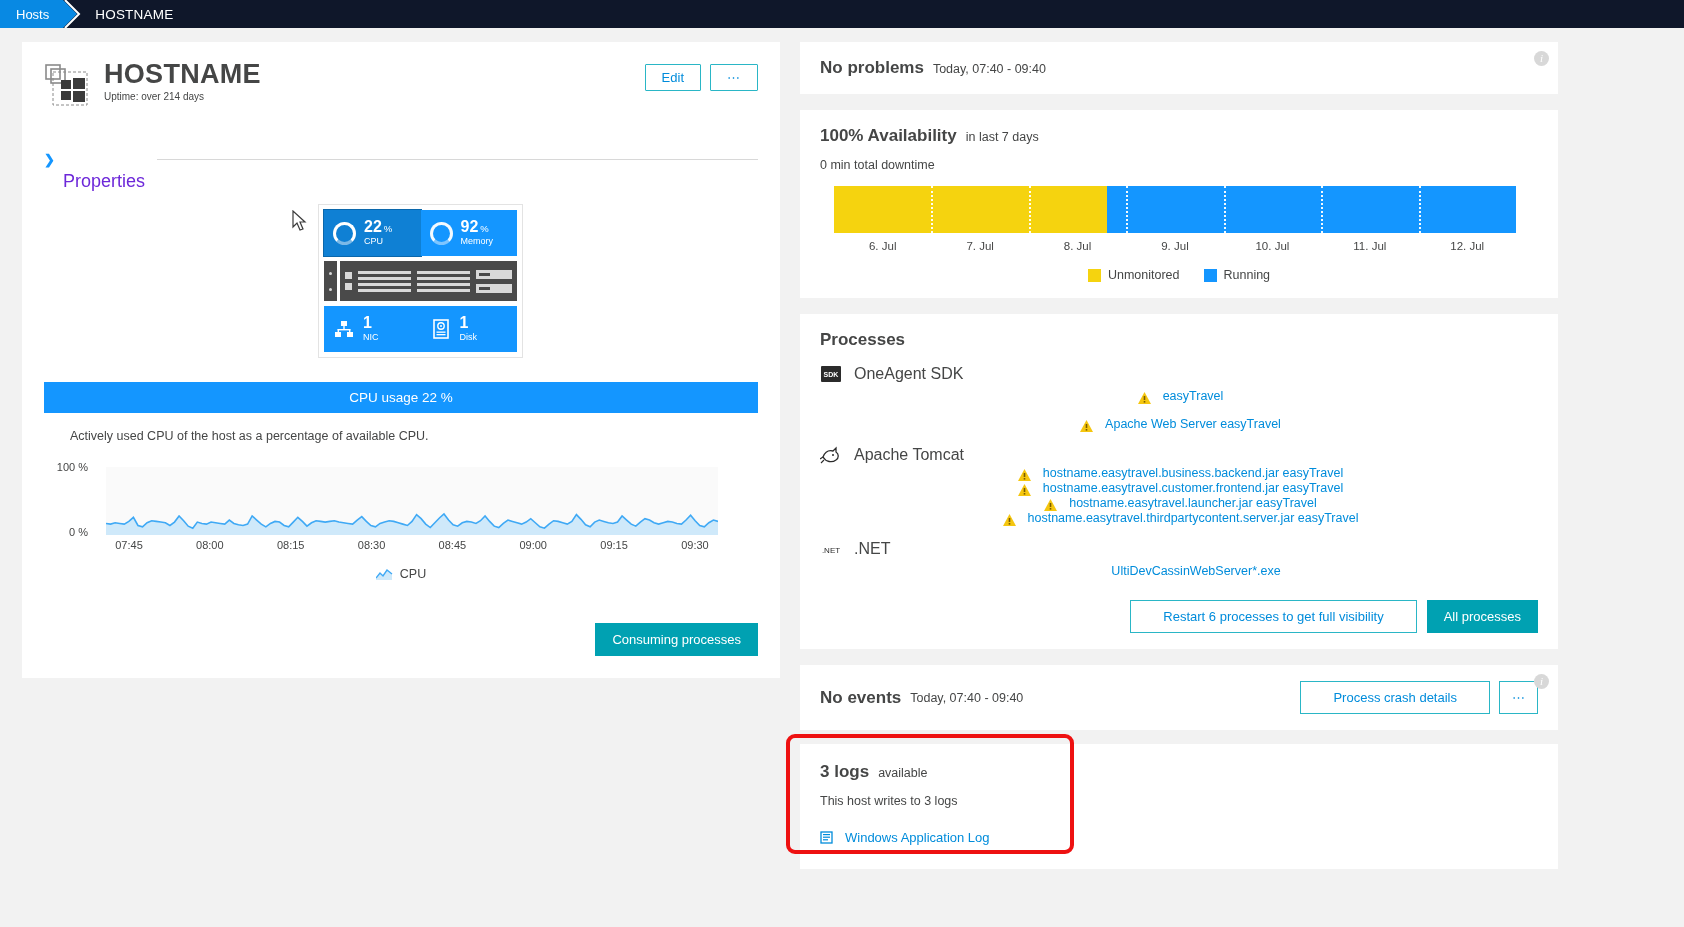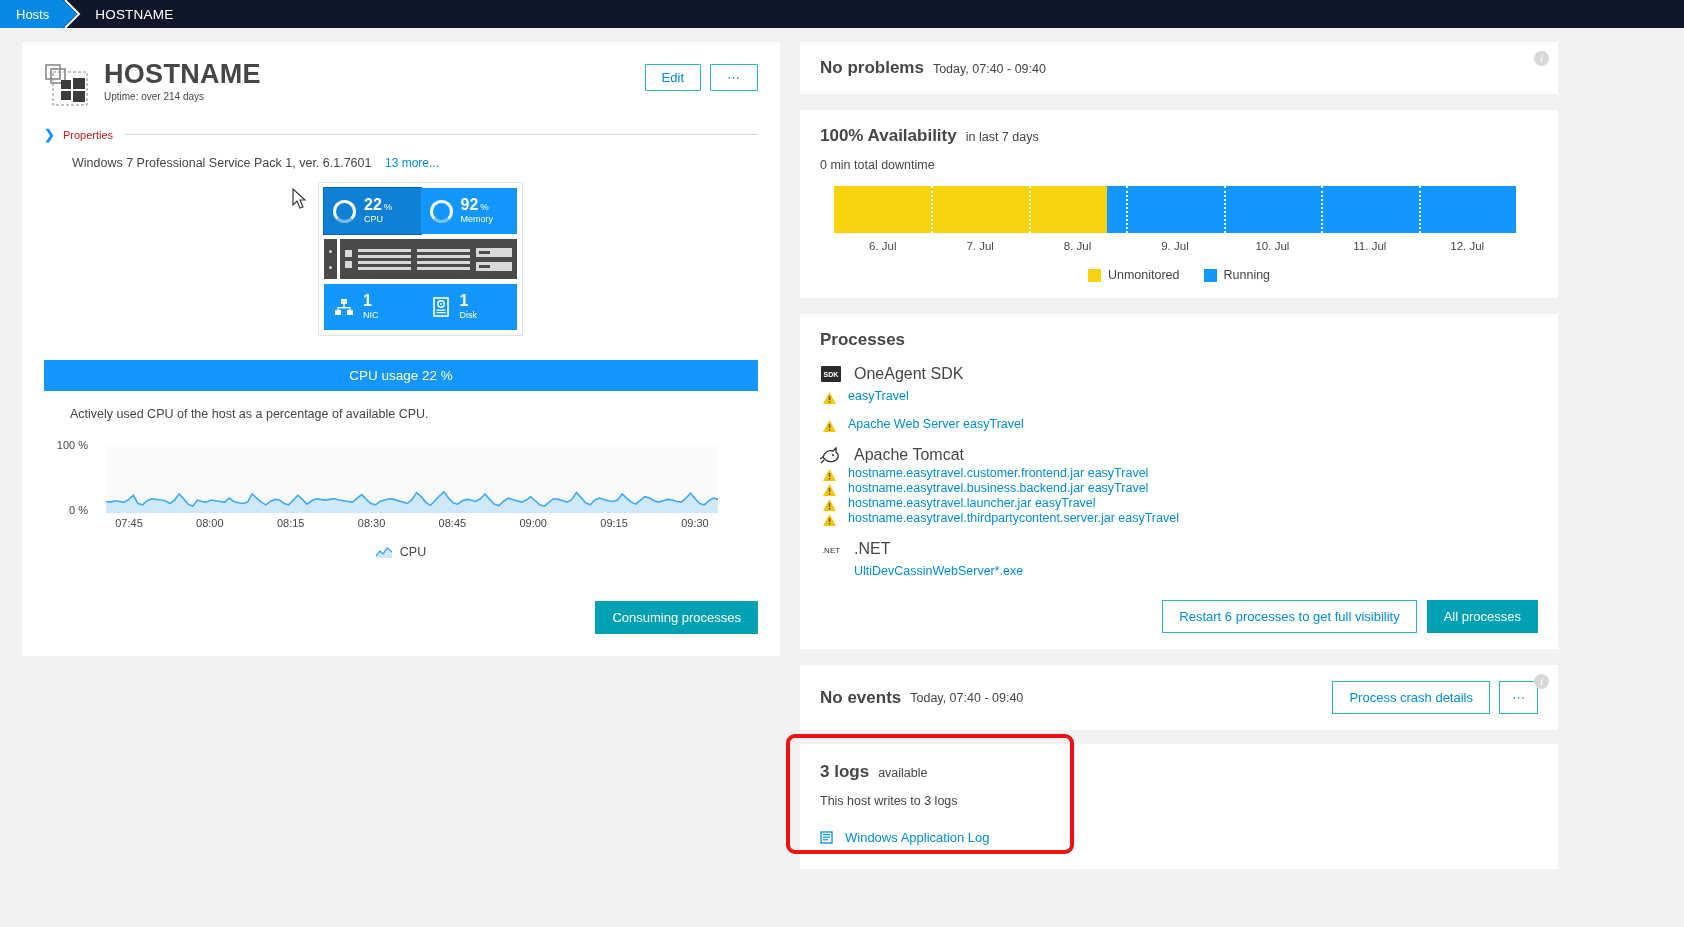--- a/index.html
+++ b/index.html
@@ -68,21 +68,21 @@
     font-family: "Liberation Sans", sans-serif;
     border-radius: 1px; min-width: 48px;
   }
   .btn-dots { padding: 5px 10px; letter-spacing: 1px; color: #008cdb; }
 
   .props-row {
     display: flex; align-items: center;
     margin-top: 20px; gap: 8px;
   }
   .props-chevron { color: #1496ff; font-size: 13px; font-weight: bold; }
-  .props-label { font-size: 11px; color: #b91c1c; }
+  .props-label { font-size: 18px; color: #6d28d9; margin-top: 44px; }
   .props-line { flex: 1; height: 1px; background: #d8d8d8; margin-left: 4px; }
 
   .props-text {
     margin-top: 14px; margin-left: 28px;
     font-size: 12.5px; color: #454646;
   }
   .props-more { color: #008cdb; margin-left: 10px; cursor: pointer; font-size: 12px; }
 
   
   .tiles-zone { position: relative; height: 160px; margin-top: 12px; }
@@ -203,34 +203,34 @@
   .lg-item { display: flex; align-items: center; gap: 7px; }
   .lg-sw { width: 13px; height: 13px; display: block; }
 
   
   .proc-group { margin-top: 14px; }
   .proc-head { display: flex; align-items: center; gap: 12px; }
   .proc-ico { width: 22px; height: 20px; flex: 0 0 22px; }
   .proc-name { font-size: 16px; color: #454646; }
   .proc-item {
     display: flex; align-items: center; gap: 12px;
-    margin-top: 5px; padding-left: 3px;
+    margin-top: 5px; padding-left: 3px; justify-content: center;
   }
   .warn-tri { width: 13px; height: 12px; flex: 0 0 13px; }
   .proc-link {
     color: #008cdb; font-size: 12.5px; cursor: pointer;
   }
   .proc-item.tight { margin-top: 1px; }
   .proc-actions {
     display: flex; justify-content: flex-end; gap: 10px;
     margin-top: 22px; align-items: stretch;
   }
   .btn-outline-teal {
     border: 1px solid #2ab6c6; background: #fff; color: #008cdb;
-    font-size: 13px; padding: 8px 16px; cursor: pointer;
+    font-size: 13px; padding: 8px 32px; cursor: pointer;
     font-family: "Liberation Sans", sans-serif;
   }
 
   
   .events-row { display: flex; align-items: center; }
   .events-actions { margin-left: auto; display: flex; gap: 9px; }
 
   
   .logs-wrap { position: relative; margin-top: 14px; }
   .logs-highlight {
@@ -293,24 +293,20 @@
           <button class="btn-outline btn-dots">⋯</button>
         </div>
       </div>
 
       <div class="props-row">
         <span class="props-chevron">❯</span>
         <span class="props-label">Properties</span>
         <span class="props-line"></span>
       </div>
 
-      <div class="props-text">
-        <span>Windows 7 Professional Service Pack 1, ver. 6.1.7601</span>
-        <span class="props-more">13 more...</span>
-      </div>
 
       <div class="tiles-zone">
         <div class="cursor-arrow">
           <svg width="16" height="22" viewBox="0 0 16 22">
               <path d="M1 1 L1 17 L5 13 L8 20 L11 19 L8 12 L13 12 Z" fill="#ffffff" stroke="#3b3b3b" stroke-width="1.2"></path>
             </svg>
         </div>
         <div class="tiles">
           <div class="tile-row">
             <div class="tile tile-cpu">
@@ -529,29 +525,29 @@
               </svg>
           </span>
           <span class="proc-name">Apache Tomcat</span>
         </div>
         <div class="proc-item tight">
           <span class="warn-tri"><svg width="13" height="12" viewBox="0 0 13 12">
                 <path d="M6.5 0 L13 12 L0 12 Z" fill="#f5c60f"></path>
                 <rect x="5.7" y="4" width="1.6" height="4" fill="#7a5c00"></rect>
                 <rect x="5.7" y="9" width="1.6" height="1.6" fill="#7a5c00"></rect>
               </svg></span>
-          <span class="proc-link">hostname.easytravel.customer.frontend.jar easyTravel</span>
+          <span class="proc-link">hostname.easytravel.business.backend.jar easyTravel</span>
         </div>
         <div class="proc-item tight">
           <span class="warn-tri"><svg width="13" height="12" viewBox="0 0 13 12">
                 <path d="M6.5 0 L13 12 L0 12 Z" fill="#f5c60f"></path>
                 <rect x="5.7" y="4" width="1.6" height="4" fill="#7a5c00"></rect>
                 <rect x="5.7" y="9" width="1.6" height="1.6" fill="#7a5c00"></rect>
               </svg></span>
-          <span class="proc-link">hostname.easytravel.business.backend.jar easyTravel</span>
+          <span class="proc-link">hostname.easytravel.customer.frontend.jar easyTravel</span>
         </div>
         <div class="proc-item tight">
           <span class="warn-tri"><svg width="13" height="12" viewBox="0 0 13 12">
                 <path d="M6.5 0 L13 12 L0 12 Z" fill="#f5c60f"></path>
                 <rect x="5.7" y="4" width="1.6" height="4" fill="#7a5c00"></rect>
                 <rect x="5.7" y="9" width="1.6" height="1.6" fill="#7a5c00"></rect>
               </svg></span>
           <span class="proc-link">hostname.easytravel.launcher.jar easyTravel</span>
         </div>
         <div class="proc-item tight">

